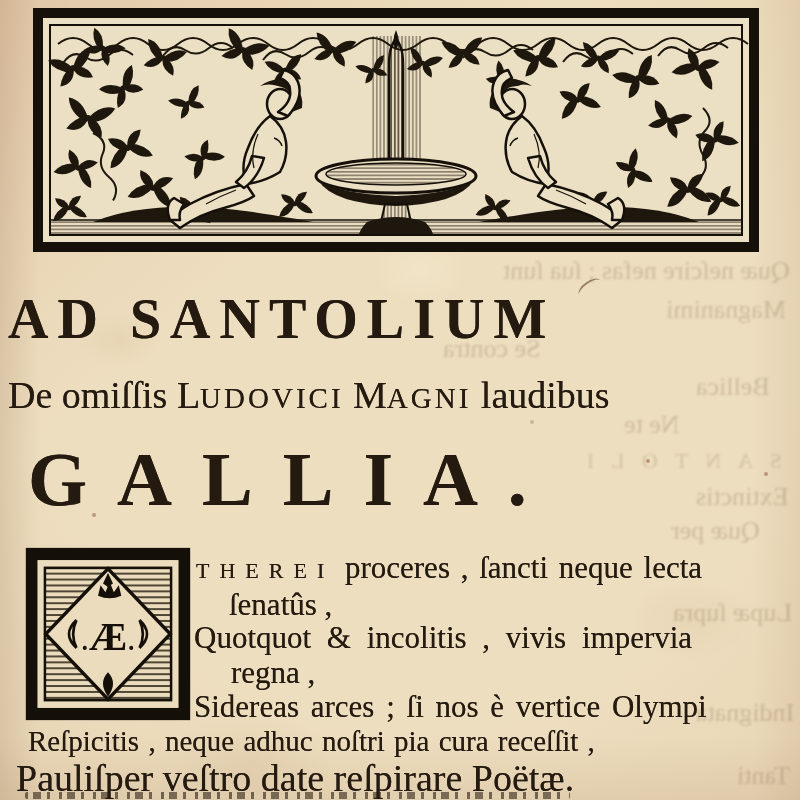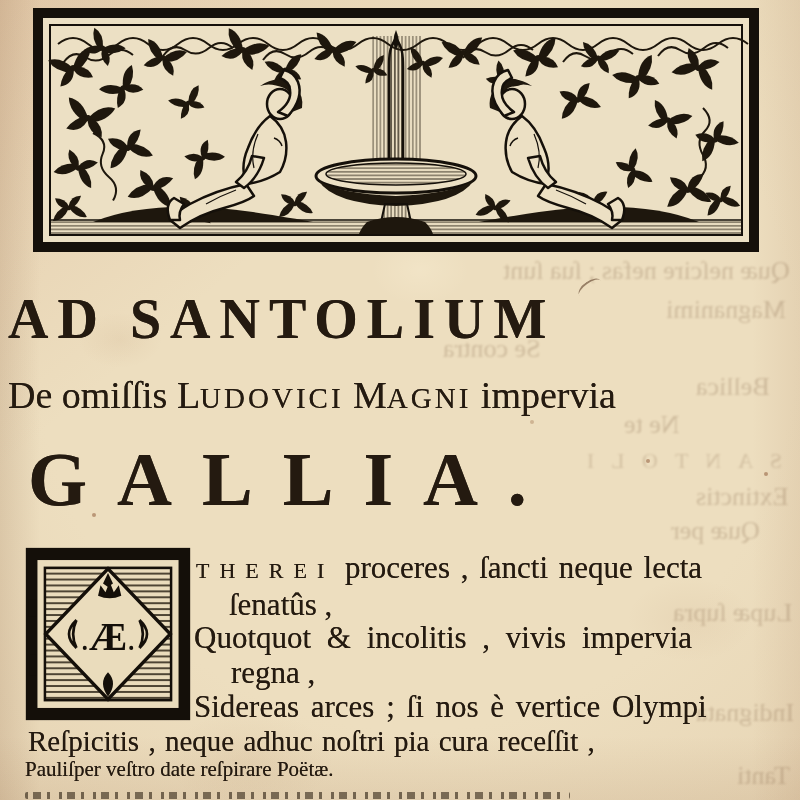--- a/index.html
+++ b/index.html
@@ -25,21 +25,21 @@
   .headpiece{left:33px; top:8px; width:726px; height:244px;}
   .dropcap{left:25px; top:547px; width:166px; height:174px;}
   .vline{font-size:31px; line-height:1; white-space:nowrap;}
   .l1{left:196px; top:552px; word-spacing:3px;}
   .vcaps{font-size:22px; letter-spacing:10px;}
   .l2{left:229px; top:589px;}
   .l3{left:194px; top:622px; word-spacing:8px;}
   .l4{left:231px; top:657px;font-family:Liberation Serif, serif;}
   .l5{left:194px; top:691px; word-spacing:4px;}
   .l6{left:28px;  top:727px; word-spacing:2px; font-size:29px;}
-  .l7{left:25px;  top:759px; font-size:21px;}
+  .l7{left:16px;  top:759px; font-size:38px;}
   .cutline{left:25px; top:792px; width:545px; height:7px; opacity:.7; filter:blur(.3px); border-radius:2px;
     background:repeating-linear-gradient(90deg, rgba(40,28,14,.85) 0 3px, transparent 3px 8px,
       rgba(40,28,14,.8) 8px 16px, transparent 16px 22px, rgba(40,28,14,.85) 22px 25px, transparent 25px 34px);}
   .ghost{position:absolute; transform:scaleX(-1); color:#6f4f33; opacity:.24; filter:blur(.8px);
     font-size:26px; white-space:nowrap; line-height:1;}
   .ghost.sp{font-size:22px; letter-spacing:6px; opacity:.20;}
   .scratch{left:577px; top:281px; width:26px; height:12px; border-top:2px solid rgba(70,35,15,.5);
     border-radius:50%; transform:rotate(-35deg);}
   .speck{width:4px; height:4px; border-radius:50%; background:rgba(125,65,30,.45);}
   .mottle{left:0; top:0; width:800px; height:800px; pointer-events:none;
@@ -167,21 +167,21 @@
     </g>
     <use href="#figL" transform="translate(726,0) scale(-1,1)"></use>
   </svg>
 
   <div class="abs centered ink title">AD SANTOLIUM</div>
 
   <div class="abs centered ink subtitle">
     <span>De omiſſis</span>
     <span class="cap">L</span><span class="sc">UDOVICI</span>
     <span class="cap">M</span><span class="sc">AGNI</span>
-    <span>impervia</span>
+    <span>laudibus</span>
   </div>
 
   <div class="abs centered ink gallia">GALLIA.</div>
 
   <svg class="abs dropcap" viewBox="0 0 100 100" preserveAspectRatio="none">
     <defs>
       <pattern id="dph" width="5" height="3.4" patternUnits="userSpaceOnUse">
         <path d="M0 1.7 H5" stroke="#241c10" stroke-width="0.9"></path>
       </pattern>
     </defs>

